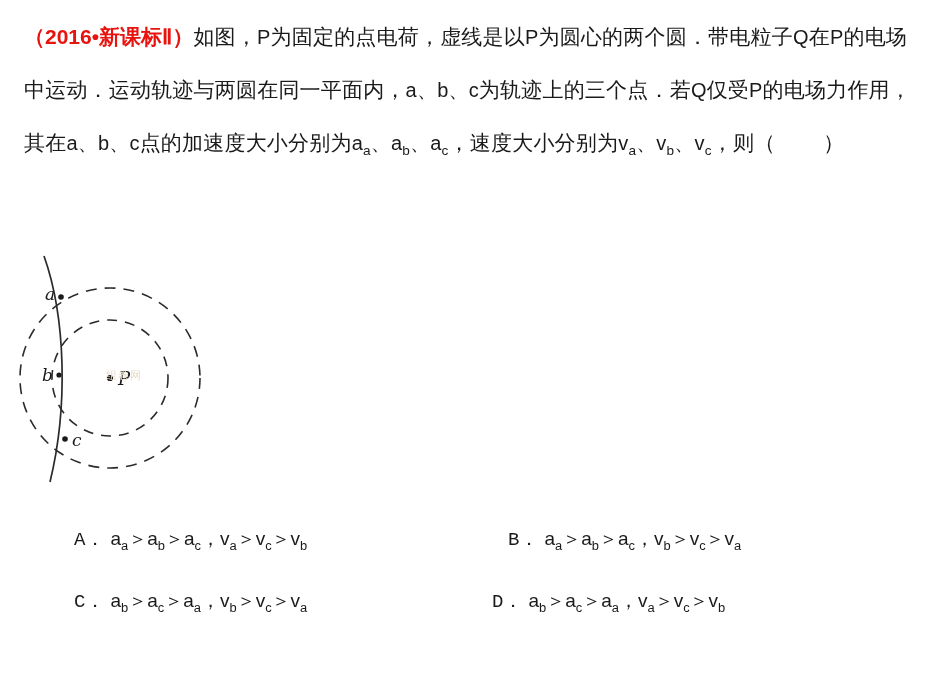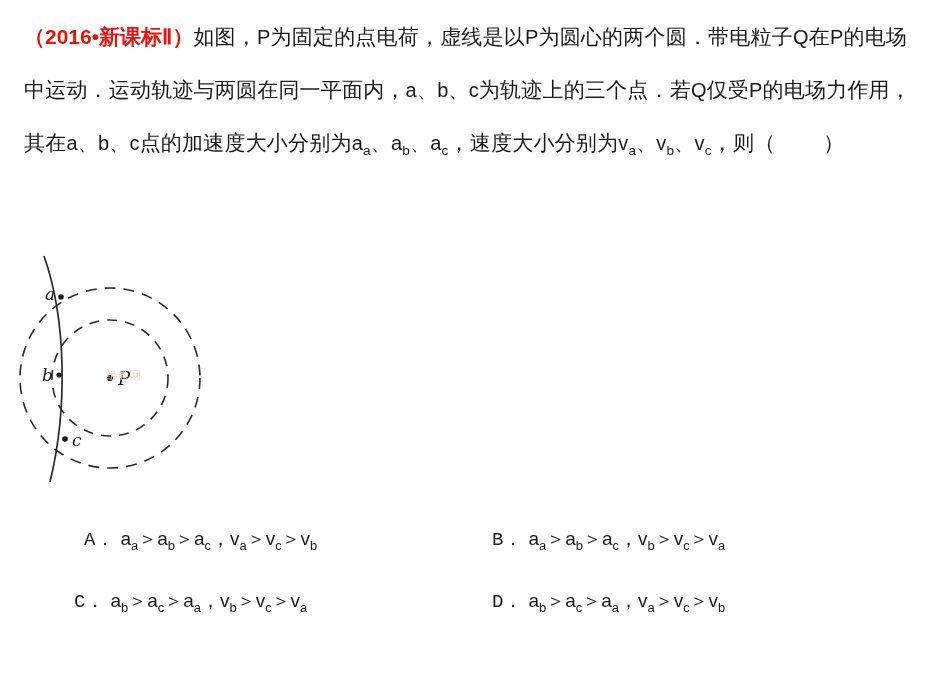--- a/index.html
+++ b/index.html
@@ -84,22 +84,22 @@
   .opt {
     position: absolute;
     font-family: "Liberation Sans", sans-serif;
     font-size: 19px;
     white-space: nowrap;
   }
   .opt .lbl {
     font-family: "Liberation Mono", monospace;
     font-size: 19px;
   }
-  .opt-a { left: 84px;  top: 8px; text-align: center;  }
-  .opt-b { left: 492px; top: 8px;  }
+  .opt-a { left: 74px;  top: 8px; text-align: center;  }
+  .opt-b { left: 508px; top: 8px;  }
   .opt-c { left: 74px;  top: 70px; }
   .opt-d { left: 492px; top: 70px; }
   .opt .expr { margin-left: 6px; }
 </style>
 </head>
 <body>
 
 <div class="page">
 
   <div class="stem">

